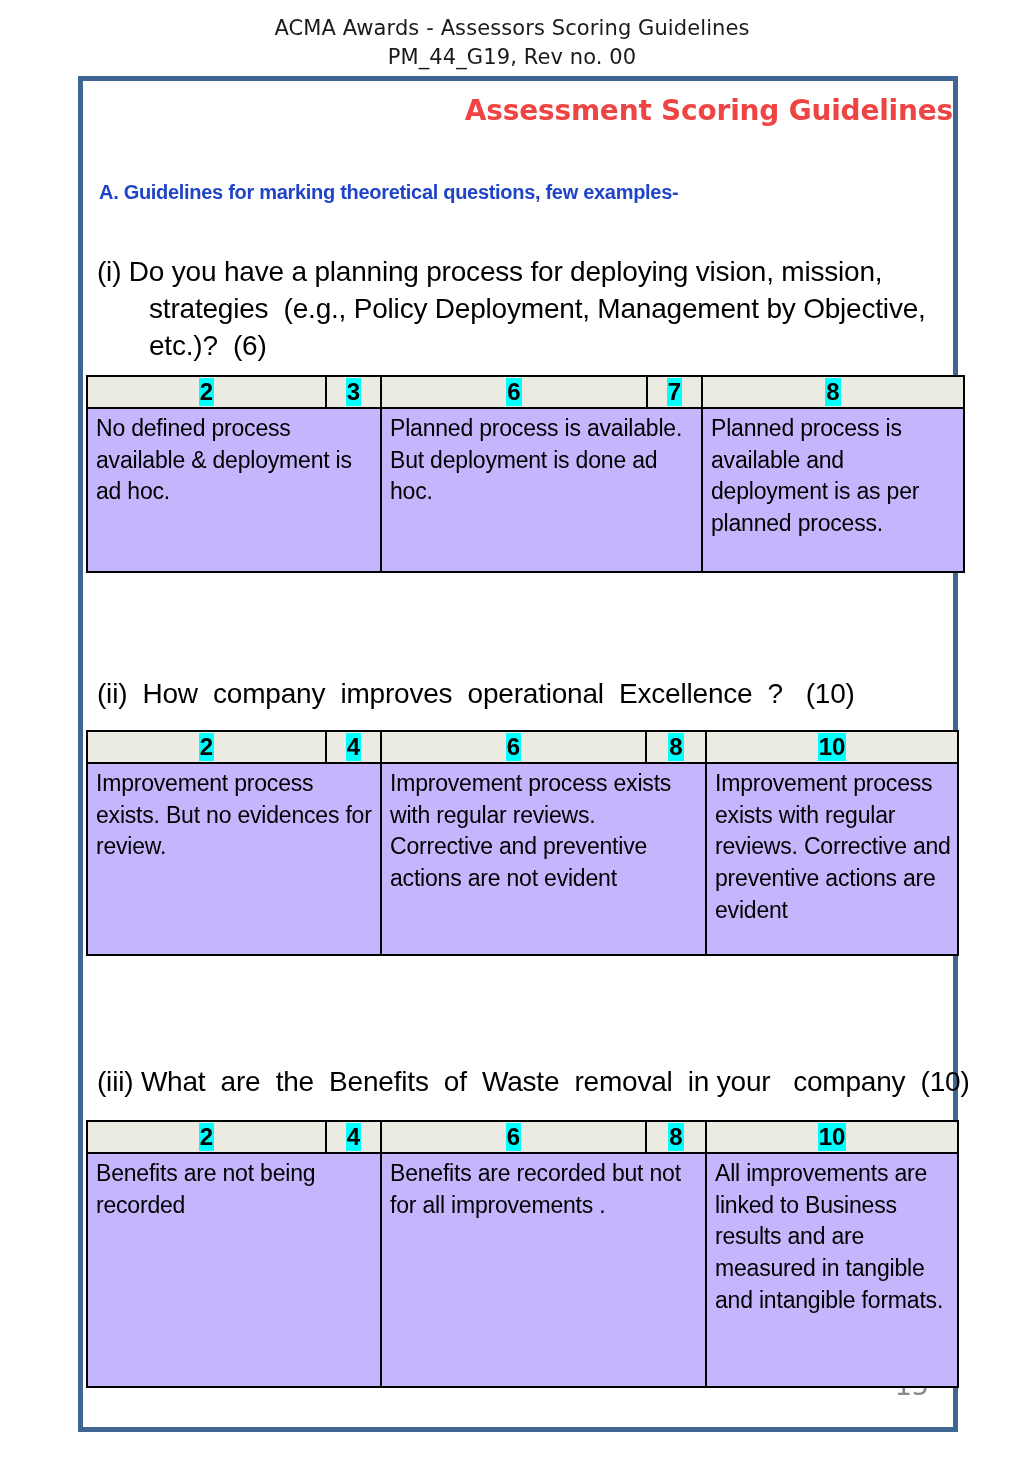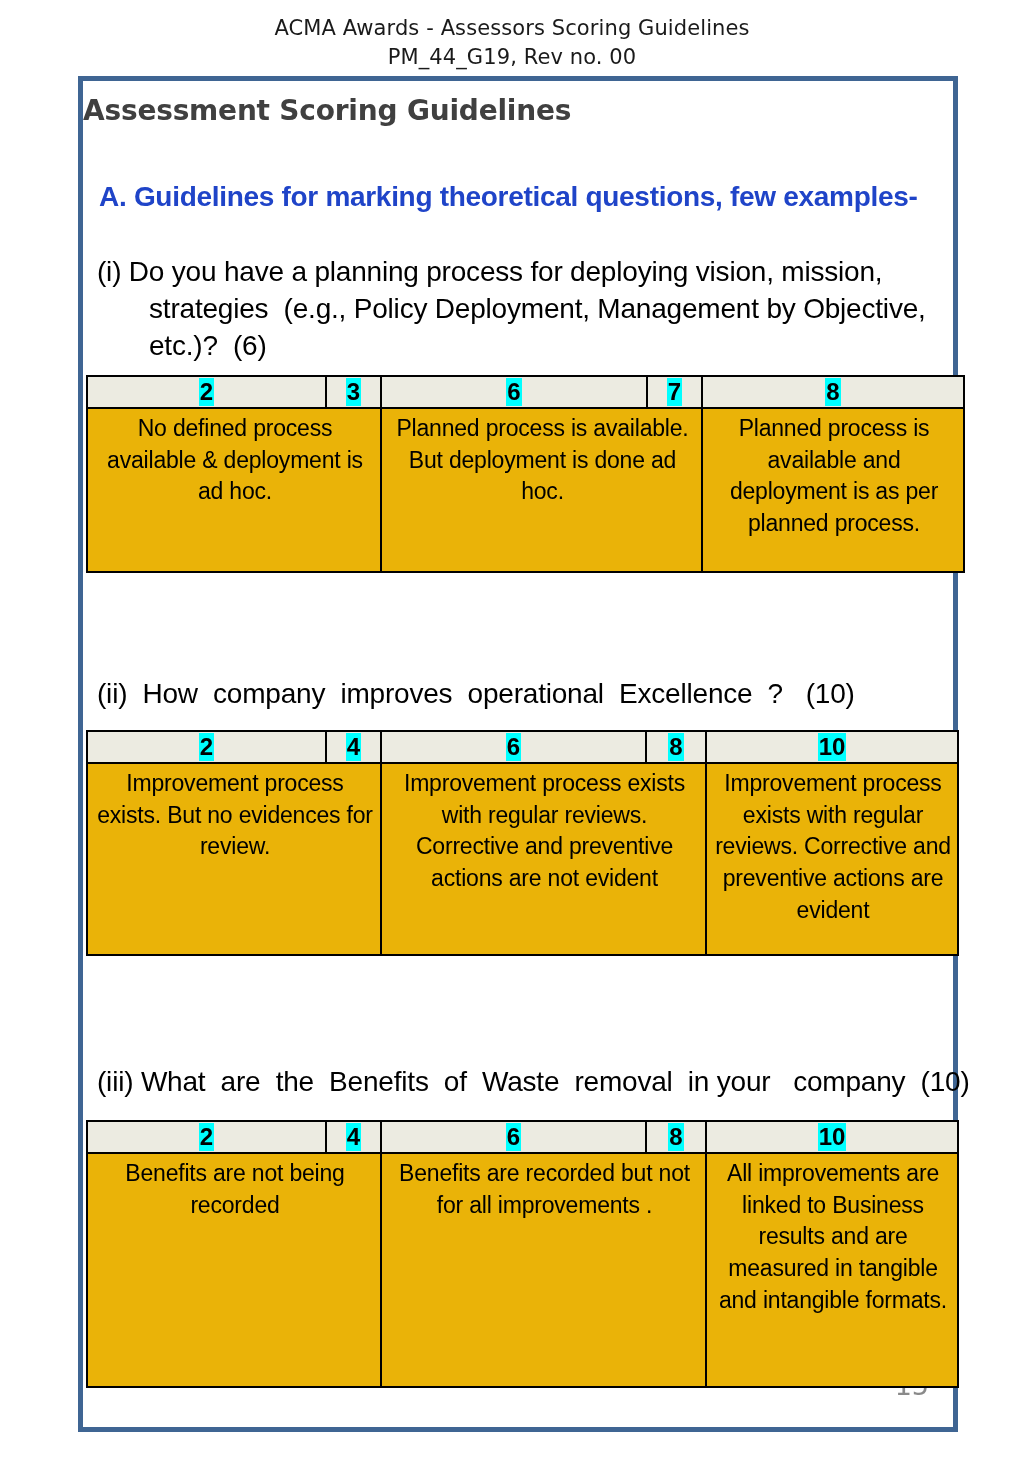--- a/index.html
+++ b/index.html
@@ -43,36 +43,36 @@
     background: #ffffff;
     box-sizing: border-box;
   }
 
   
   .slide-title {
     position: absolute;
     left: 0;
     top: 13px;
     width: 100%;
-    text-align: left;
+    text-align: right;
     font-family: "DejaVu Sans", sans-serif;
     font-weight: bold;
     font-size: 28px;
-    color: #404040;
+    color: #ef4444;
     letter-spacing: -0.2px;
   }
 
   
   .section-heading {
     position: absolute;
     left: 16px;
     top: 100px;
     font-family: "Liberation Sans", sans-serif;
     font-weight: bold;
-    font-size: 28px;
+    font-size: 20px;
     color: #1f44c8;
     letter-spacing: -0.3px;
   }
 
   
   .question {
     position: absolute;
     font-family: "Liberation Sans", sans-serif;
     font-size: 28px;
     color: #000000;
@@ -112,29 +112,28 @@
     display: inline-block;
     background: #00ffff;
     color: #000000;
     font-family: "Liberation Sans", sans-serif;
     font-weight: bold;
     font-size: 24px;
     line-height: 28px;
     padding: 0 1px;
   }
   .desc-row td {
-    background: #eab308;
+    background: #c4b5fd;
     padding: 4px 6px 0 8px;
     font-family: "Liberation Sans", sans-serif;
     font-size: 23px;
     line-height: 1.38;
     letter-spacing: -0.2px;
     color: #000000;
     overflow: visible;
-    text-align: center;
   }
   .desc-row td .celltext {
     display: block;
   }
 
   #table-1 { left: 86px; top: 375px; width: 877px; }
   #table-2 { left: 86px; top: 730px; width: 871px; }
   #table-3 { left: 86px; top: 1120px; width: 871px; }
 
   #table-1 .desc-row td { height: 158px; }

